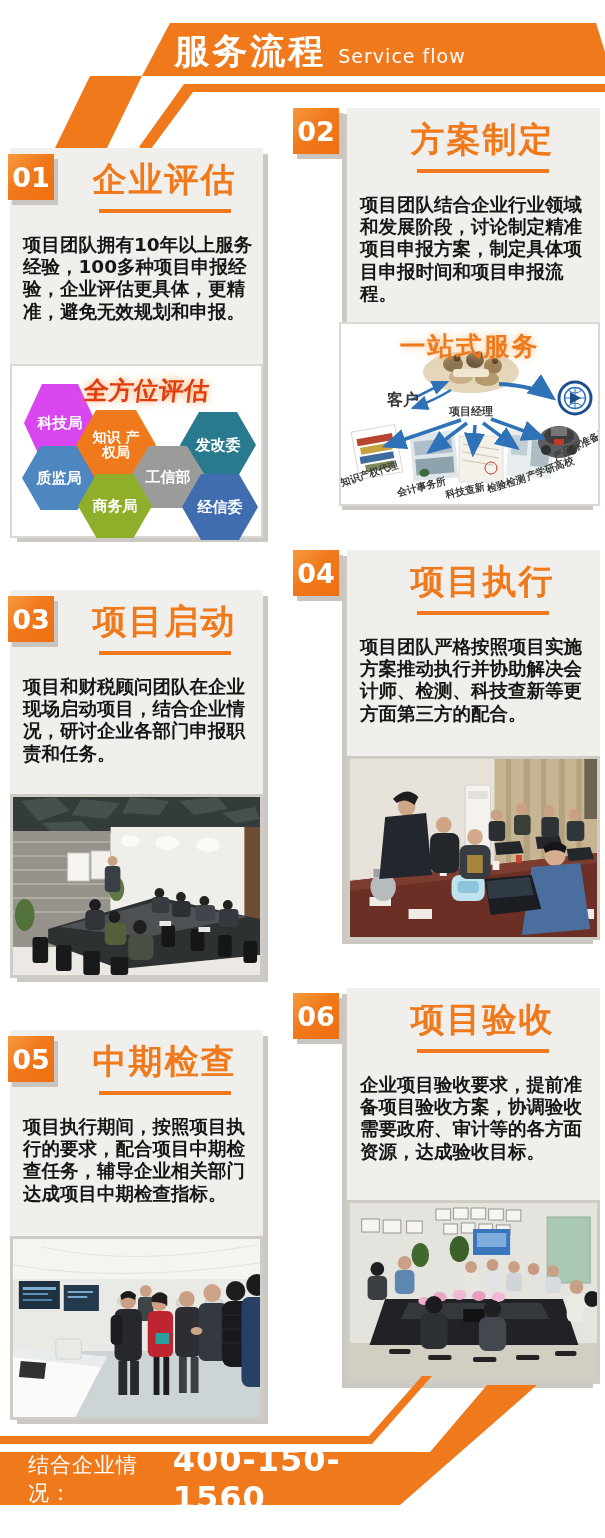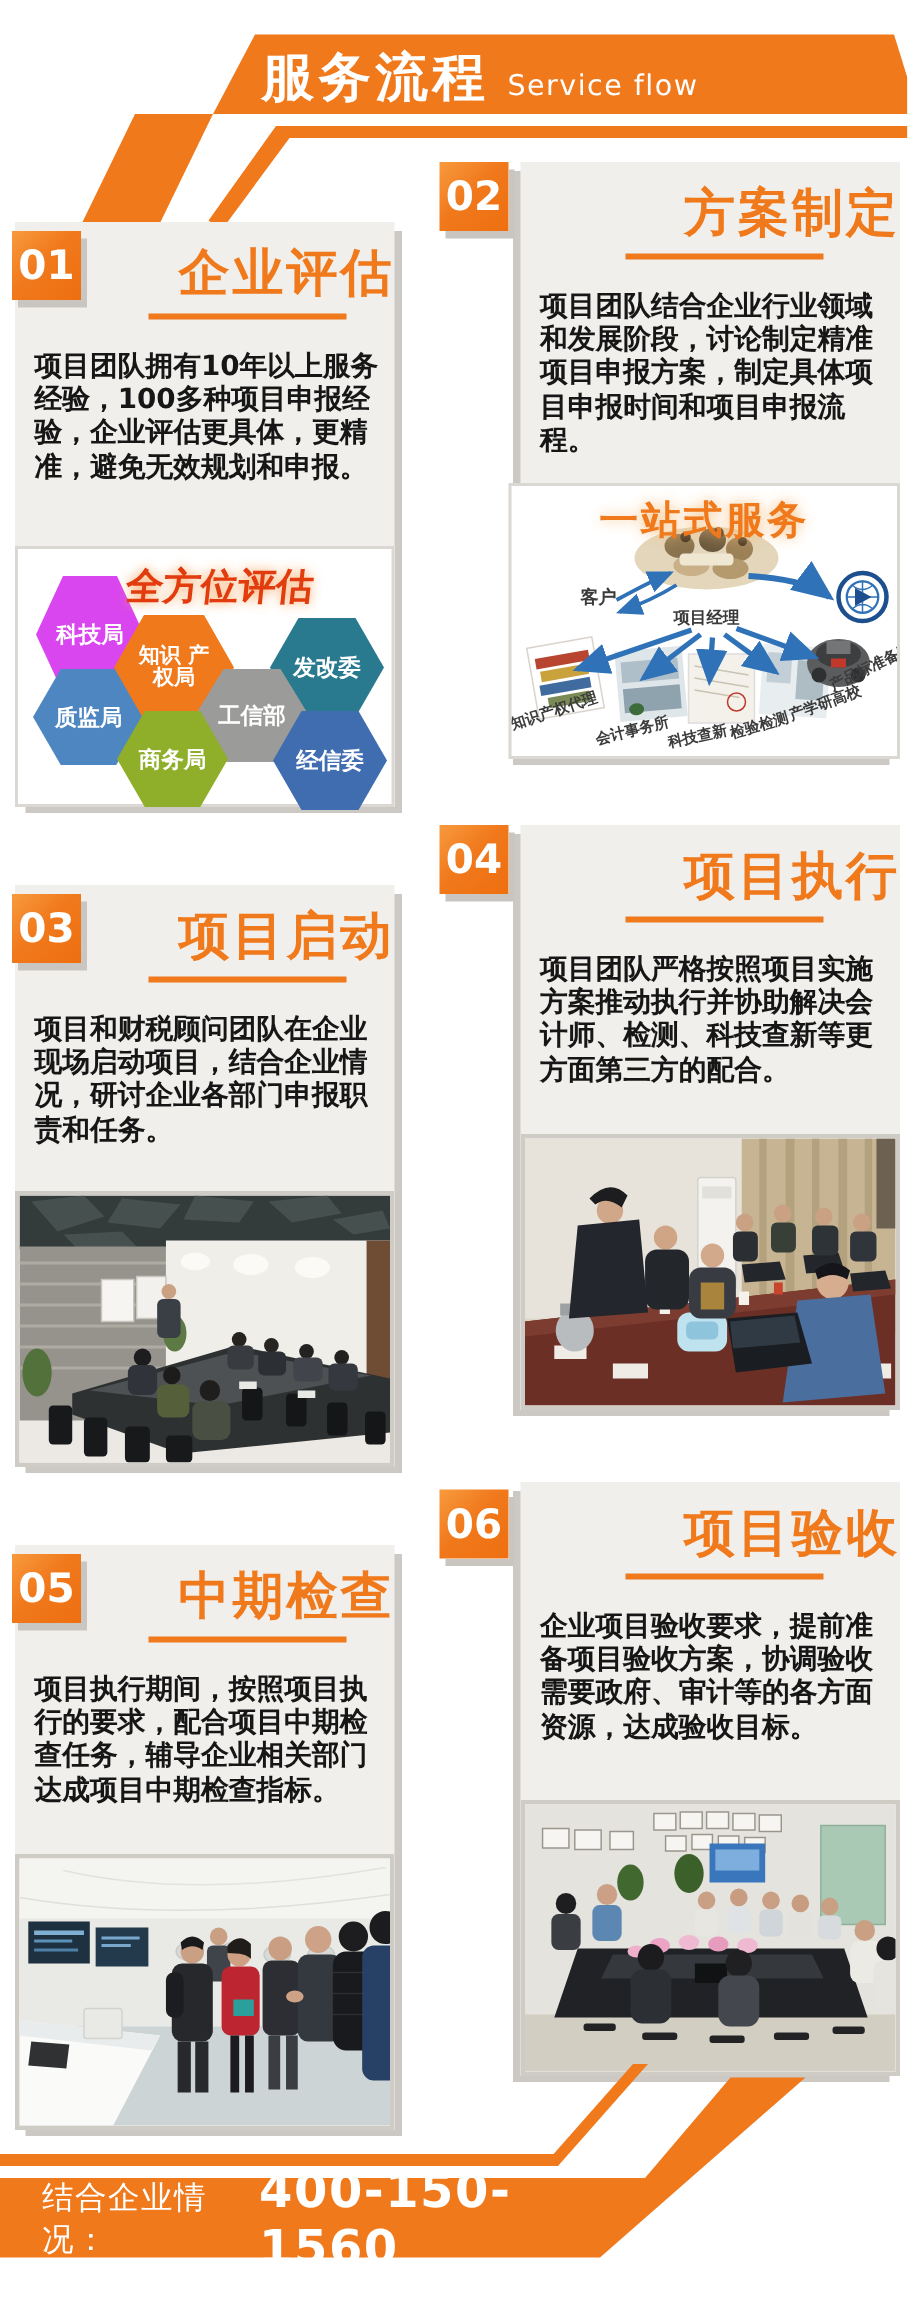--- a/index.html
+++ b/index.html
@@ -13,35 +13,35 @@
   .header-sub{font-size:19px;letter-spacing:1px;}
   
   .card{position:absolute;width:253px;background:#f0efec;box-shadow:6px 5px 0 -1px #ccc9c4;}
   .card.right{box-shadow:-6px 5px 0 -1px #ccc9c4;}
   .badge{position:absolute;width:46px;height:46px;z-index:3;
          background:linear-gradient(135deg,#f89a3e 0%,#f0791c 45%,#ee6f10 100%);
          color:#fff;font-size:27px;font-weight:bold;display:flex;align-items:center;justify-content:center;
          box-shadow:4px 5px 0 #c9c6c1;}
   .left .badge{left:-2px;top:6px;}
   .right .badge{left:-54px;top:0px;}
-  .title-block{text-align:right;padding-top:15px;}
+  .title-block{text-align:center;padding-top:15px;font-family:Liberation Mono, monospace;}
   .left .title-block{margin-left:56px;}
   .right .title-block{margin-left:18px;}
   .card-title{display:inline-block;color:#f0791c;font-size:34px;font-weight:bold;letter-spacing:2px;line-height:1.12;margin:0;}
   .underline{width:132px;height:4px;background:#f0791c;margin:8px auto 0;}
   .desc{font-size:18.5px;font-weight:bold;color:#161616;line-height:1.2;margin:21px 10px 0 13px;text-align:left;}
   .figure{position:absolute;left:0;bottom:0;width:253px;box-sizing:border-box;}
   .hex-figure{height:174px;background:#fff;border:2px solid #dbd8d3;}
   .photo{height:184px;background:#fff;border:3px solid #cfccc6;}
   .photo svg{width:100%;height:100%;display:block;}
   .onestop{height:184px;background:#fff;border:2px solid #dbd8d3;left:-8px;width:261px;overflow:hidden;}
   .onestop svg{position:absolute;left:0;top:0;}
   .onestop-title{position:absolute;left:0;top:5px;width:100%;text-align:center;font-size:26px;font-weight:bold;
                  color:#f0791c;letter-spacing:2px;text-shadow:0 0 9px #f6bd7e;z-index:2;}
-  .node-label{position:absolute;font-size:12px;font-weight:bold;color:#3a3a3a;z-index:3;}
+  .node-label{position:absolute;font-size:16px;font-weight:bold;color:#3a3a3a;z-index:3;}
   .svc-label{position:absolute;font-size:10px;font-weight:bold;color:#3c3c3c;transform-origin:left bottom;z-index:3;white-space:nowrap;}
   
   .hex-title{position:absolute;left:72px;top:8px;font-size:25px;font-weight:bold;color:#e23c0e;
              transform:skewX(-6deg);text-shadow:0 0 8px #f6a25a;z-index:2;}
   .hex{position:absolute;color:#fff;font-weight:bold;font-size:15px;line-height:1.1;display:flex;align-items:center;
        justify-content:center;text-align:center;
        clip-path:polygon(25% 0,75% 0,100% 50%,75% 100%,25% 100%,0 50%);}
   
   .footer-text{position:absolute;left:28px;top:1458px;width:380px;height:42px;display:flex;
                align-items:center;justify-content:center;gap:6px;color:#fff;z-index:2;}

